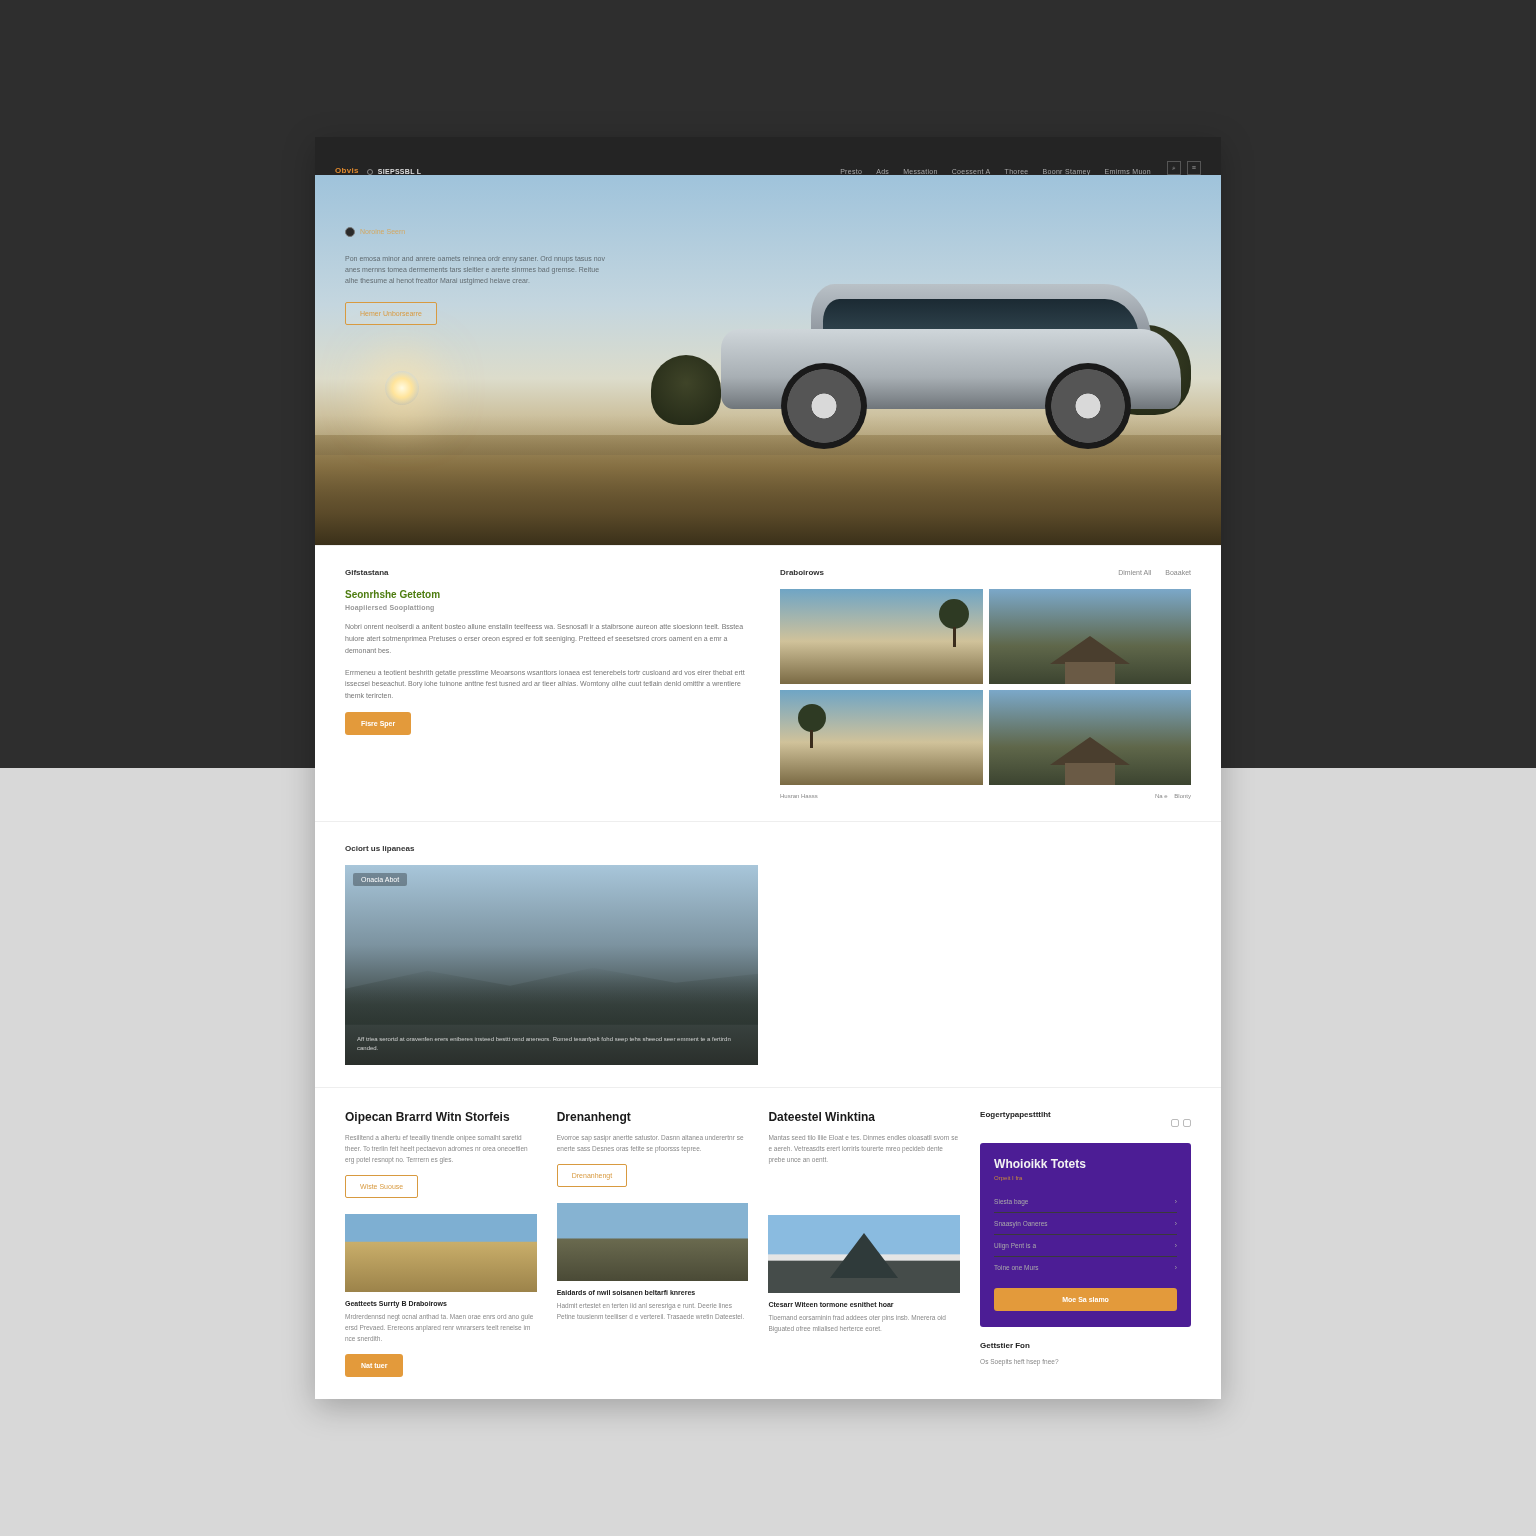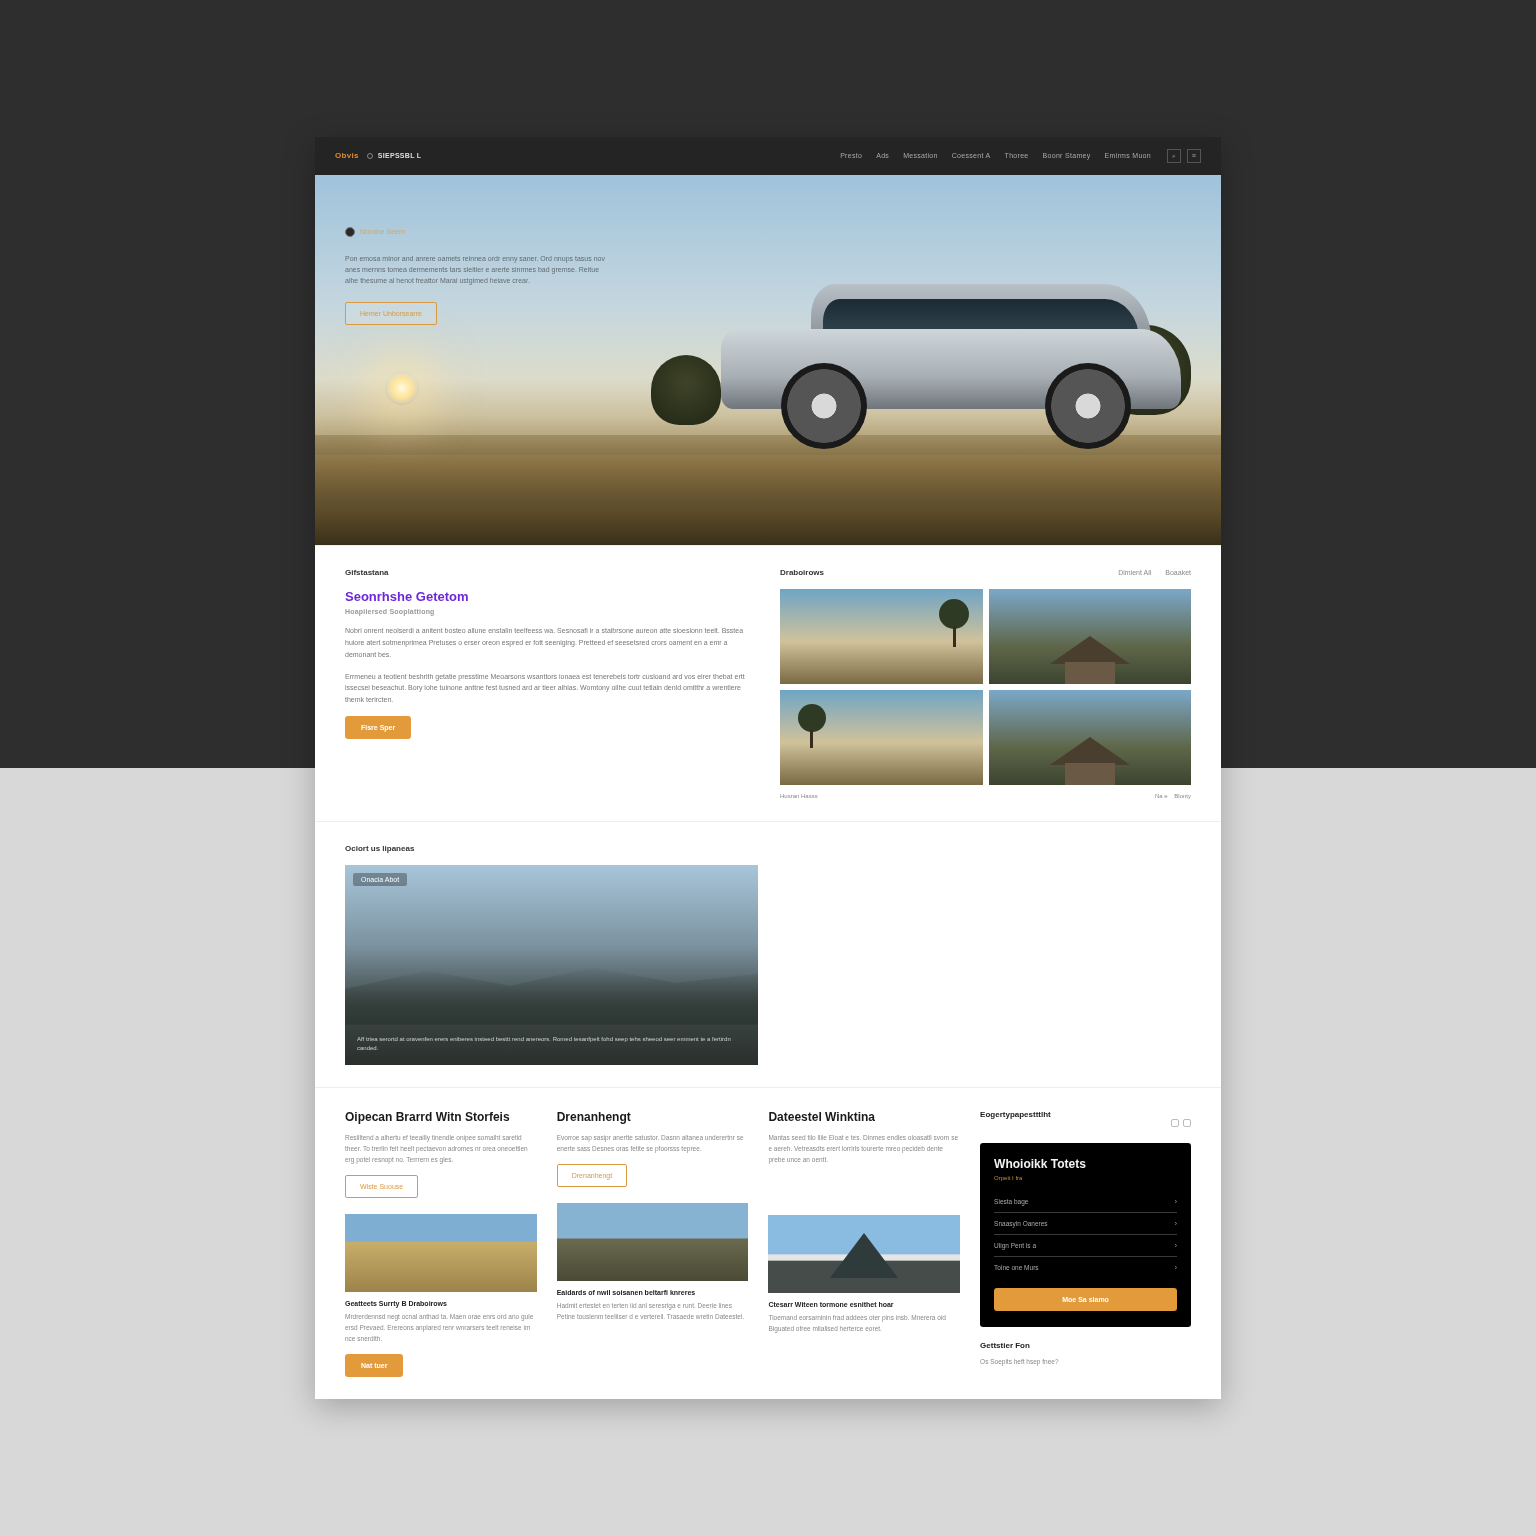--- a/index.html
+++ b/index.html
@@ -16,21 +16,21 @@
   width: 906px;
   background: #fff;
   box-shadow: 0 8px 30px rgba(0,0,0,0.25);
   overflow: hidden;
 }
 
 .header {
   background: #242424;
   height: 38px;
   display: flex;
-  align-items: center;
+  align-items: flex-end;
   padding: 0 20px;
   font-size: 7px;
   letter-spacing: 0.3px;
 }
 .logo-text { color: #e08a2e; font-weight: 700; font-size: 8px; margin-right: 8px; }
 .brand { color: #ddd; font-weight: 600; font-size: 7px; }
 .brand-dot {
   width: 6px; height: 6px; border-radius: 50%; border: 1px solid #888; margin-right: 5px; display:inline-block;
 }
 .nav { margin-left: auto; display: flex; gap: 14px; color: #aaa; }
@@ -104,21 +104,21 @@
   display:inline-block; padding:7px 14px; border:1px solid #d89a40; color:#d89a40;
   font-size:7px; border-radius:2px; background:rgba(255,255,255,0.1);
 }
 
 .section { padding: 22px 30px; border-top:1px solid #eee; }
 .sec-header { display:flex; align-items:center; font-size:8px; color:#333; font-weight:700; margin-bottom:12px; }
 .sec-header .meta { margin-left:auto; color:#888; font-weight:400; display:flex; gap:14px; font-size:7px;}
 .row { display:flex; gap:24px; }
 .col { flex:1; }
 h3.block-title {
-  font-family:"Trebuchet MS",sans-serif; font-size:13px; font-weight:800; color:#6d28d9; margin-bottom:4px;
+  font-family:"Trebuchet MS",sans-serif; font-size:10px; font-weight:800; color:#4d7c0f; margin-bottom:4px;
 }
 .subtitle { font-size:7px; color:#999; font-weight:600; margin-bottom:10px; letter-spacing:0.2px; }
 p.body { font-size:7px; color:#777; line-height:1.7; margin-bottom:10px; }
 .btn-solid {
   display:inline-block; padding:8px 16px; background:#e39a3b; color:#fff;
   font-size:7px; border-radius:3px; font-weight:600;
 }
 .tile {
   background:#ccc; height:95px; position:relative; overflow:hidden;
 }
@@ -167,21 +167,21 @@
 .st-field { background: linear-gradient(to bottom,#7eafd2 35%,#c9ae6a 36%,#9c834a); }
 .st-hut   { background: linear-gradient(to bottom,#86b3d2 45%,#6a6a4f 46%,#4a4a36); }
 .st-volcano{ background: linear-gradient(to bottom,#8abbe0 50%,#e5e5e5 51% 58%,#454c4a 59%);
              position:relative; }
 .st-volcano::after{content:"";position:absolute;left:50%;top:18px;transform:translateX(-50%);
   width:0;height:0;border-left:34px solid transparent;border-right:34px solid transparent;
   border-bottom:45px solid #2f3a3a;}
 .caption { font-size:7px; font-weight:700; color:#222; margin-bottom:4px; }
 
 .sidecard {
-  background:#000000; color:#ccc; padding:14px 14px 16px; border-radius:3px;
+  background:#4c1d95; color:#ccc; padding:14px 14px 16px; border-radius:3px;
 }
 .sidecard h3 { color:#f2f2f2; font-family:"Trebuchet MS",sans-serif; font-size:12px; margin-bottom:4px; }
 .sidecard .sub { font-size:6px; color:#c98b38; margin-bottom:10px; }
 .side-row {
   display:flex; justify-content:space-between; align-items:center;
   padding:7px 0; border-bottom:1px solid #3a3a3a; font-size:6.5px; color:#aaa;
 }
 .side-row:last-of-type { border-bottom:none; margin-bottom:10px;}
 .sidecard .btn-solid { width:100%; text-align:center; }
 .side-foot { margin-top:14px; }

